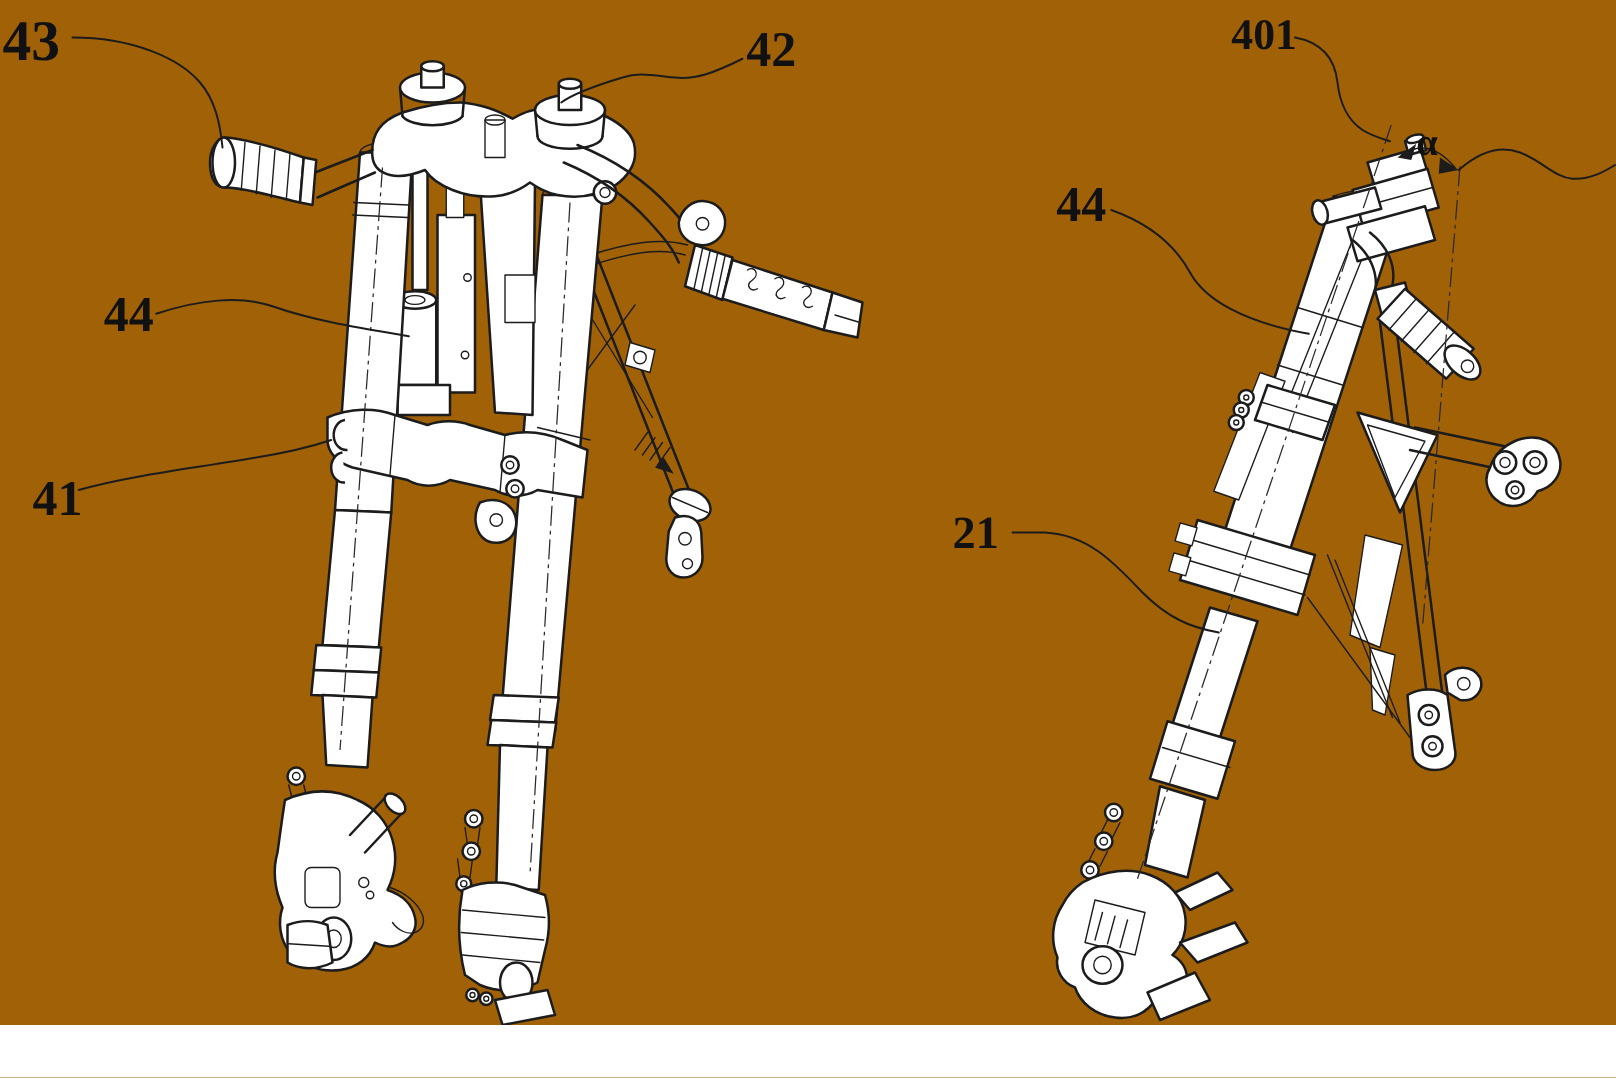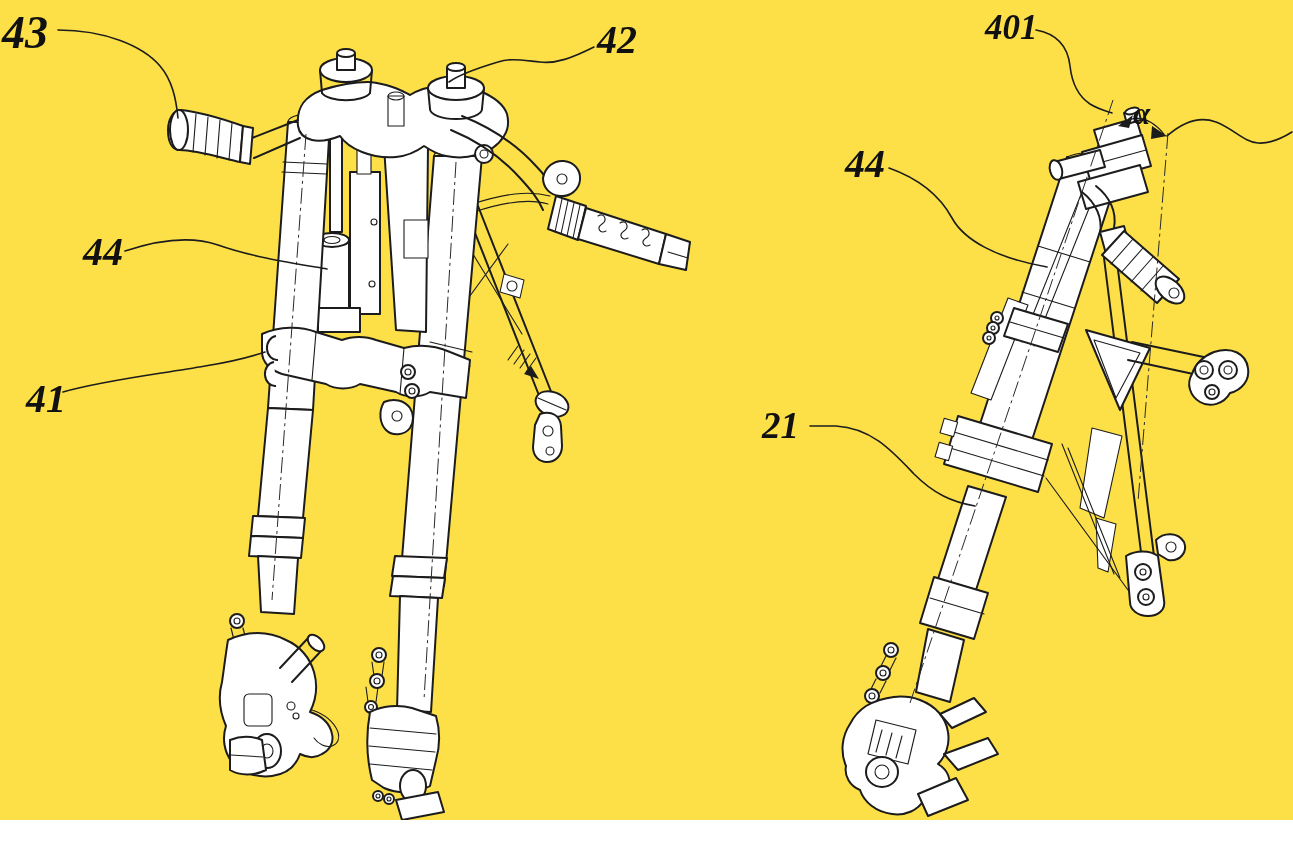--- a/index.html
+++ b/index.html
@@ -1,17 +1,17 @@
 <!DOCTYPE html>
 <html><head>
 <meta charset="utf-8">
 <style>
   html,body{margin:0;padding:0;background:#ffffff;}
-  .stage{position:relative;width:1293px;height:820px;background:#fde047;overflow:hidden;
-         font-family:"Liberation Serif","DejaVu Serif",serif;font-style:italic;}
+  .stage{position:relative;width:1293px;height:820px;background:#a16207;overflow:hidden;
+         font-family:"Liberation Serif","DejaVu Serif",serif;}
   svg{position:absolute;left:0;top:0;}
   .ln{fill:none;stroke:#1c1c1c;stroke-width:2;stroke-linejoin:round;stroke-linecap:round;}
   .lnw{fill:#ffffff;stroke:#1c1c1c;stroke-width:2;stroke-linejoin:round;}
   .thin{fill:none;stroke:#1c1c1c;stroke-width:1.1;stroke-linejoin:round;stroke-linecap:round;}
   .thinw{fill:#ffffff;stroke:#1c1c1c;stroke-width:1.1;stroke-linejoin:round;}
   .cl{fill:none;stroke:#2a2a2a;stroke-width:1;stroke-dasharray:16 4 3 4;}
   .ldr{fill:none;stroke:#1c1c1c;stroke-width:1.6;stroke-linecap:round;}
   .lbl{fill:#111111;font-weight:600;}
   .arrow{fill:#1c1c1c;stroke:none;}
 </style>

